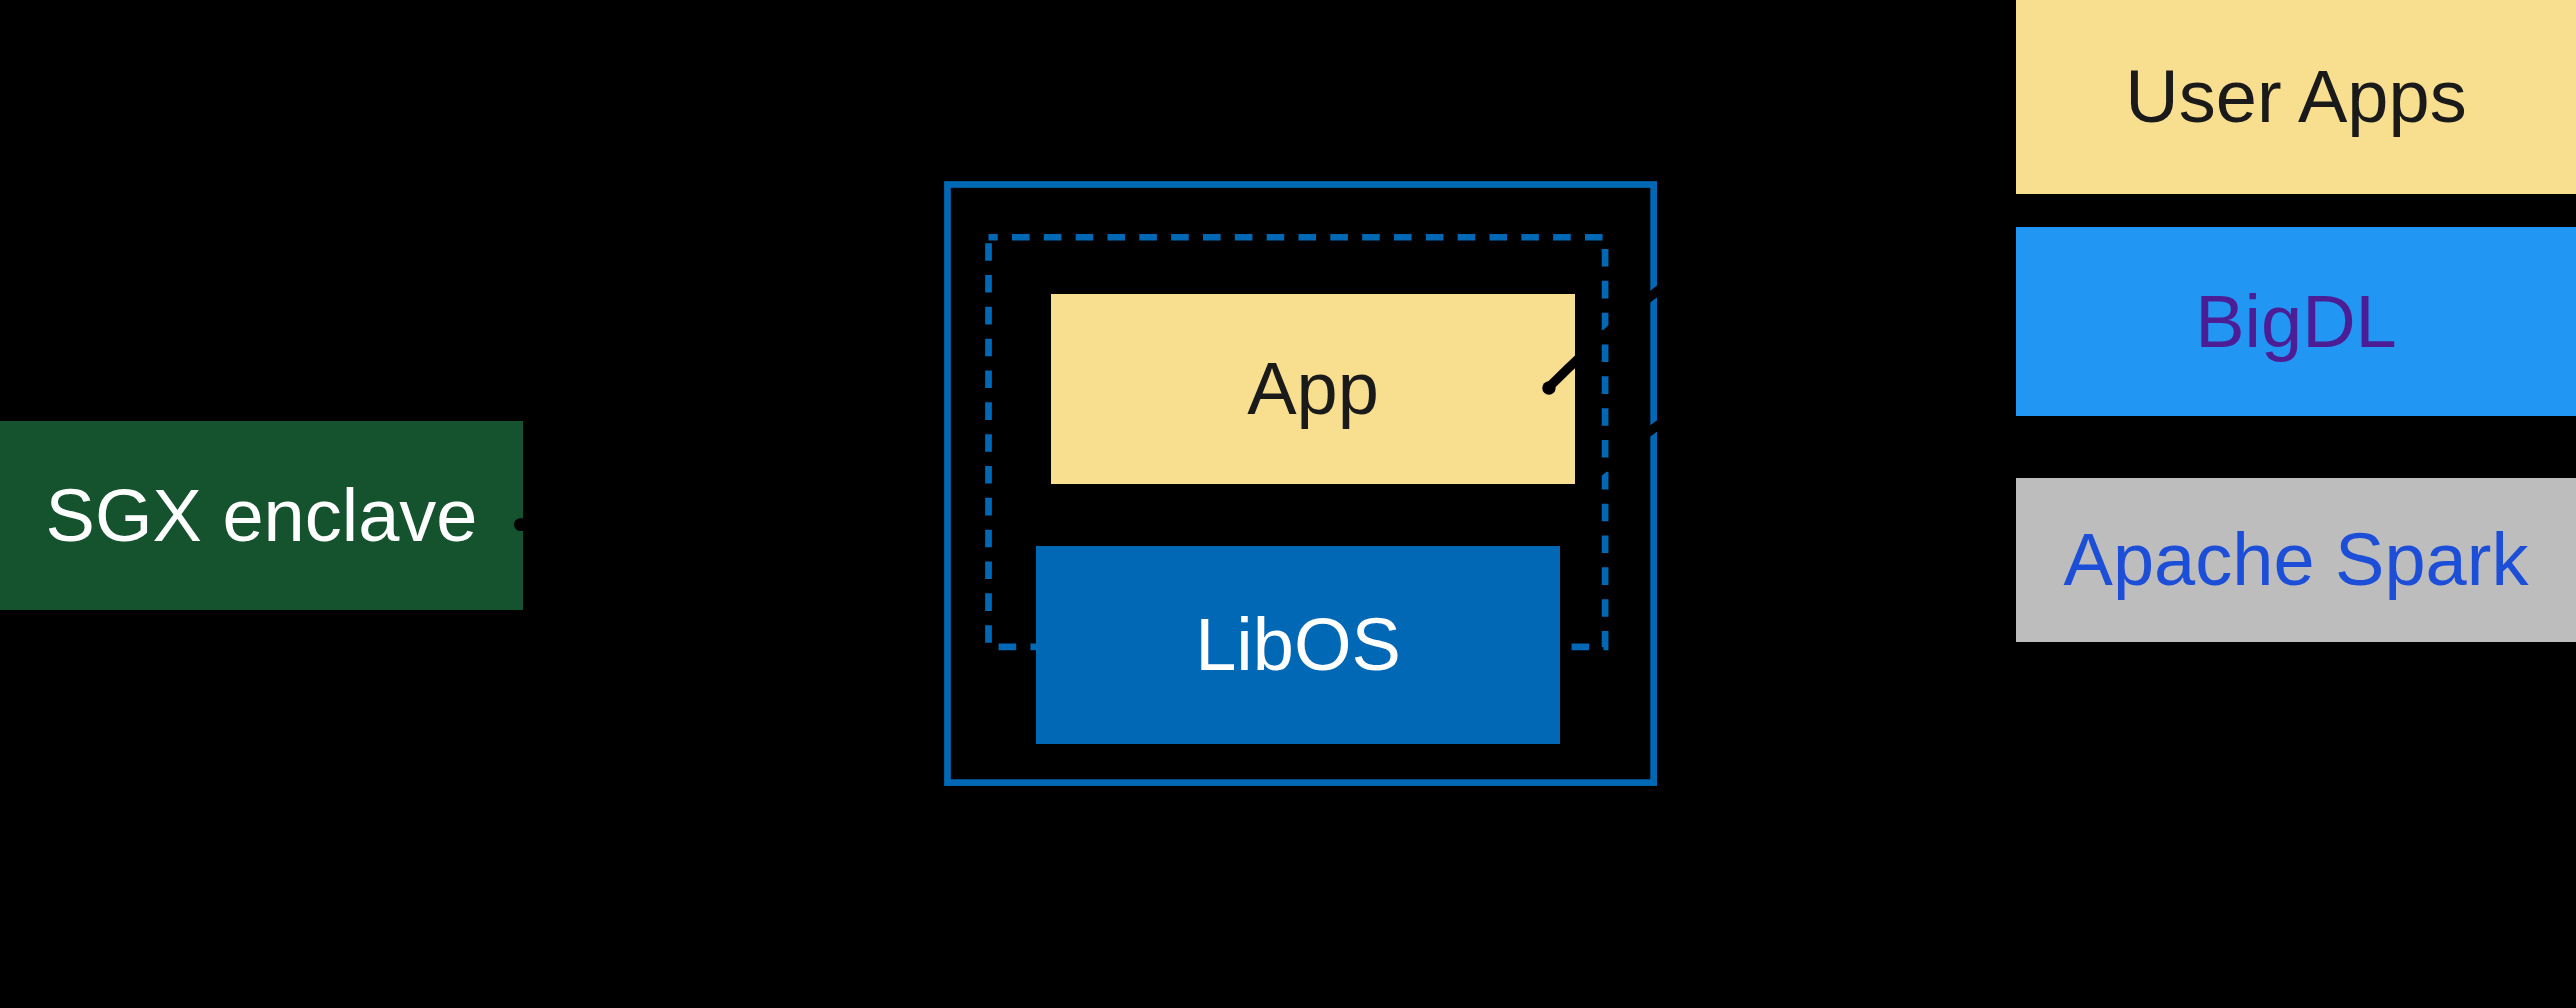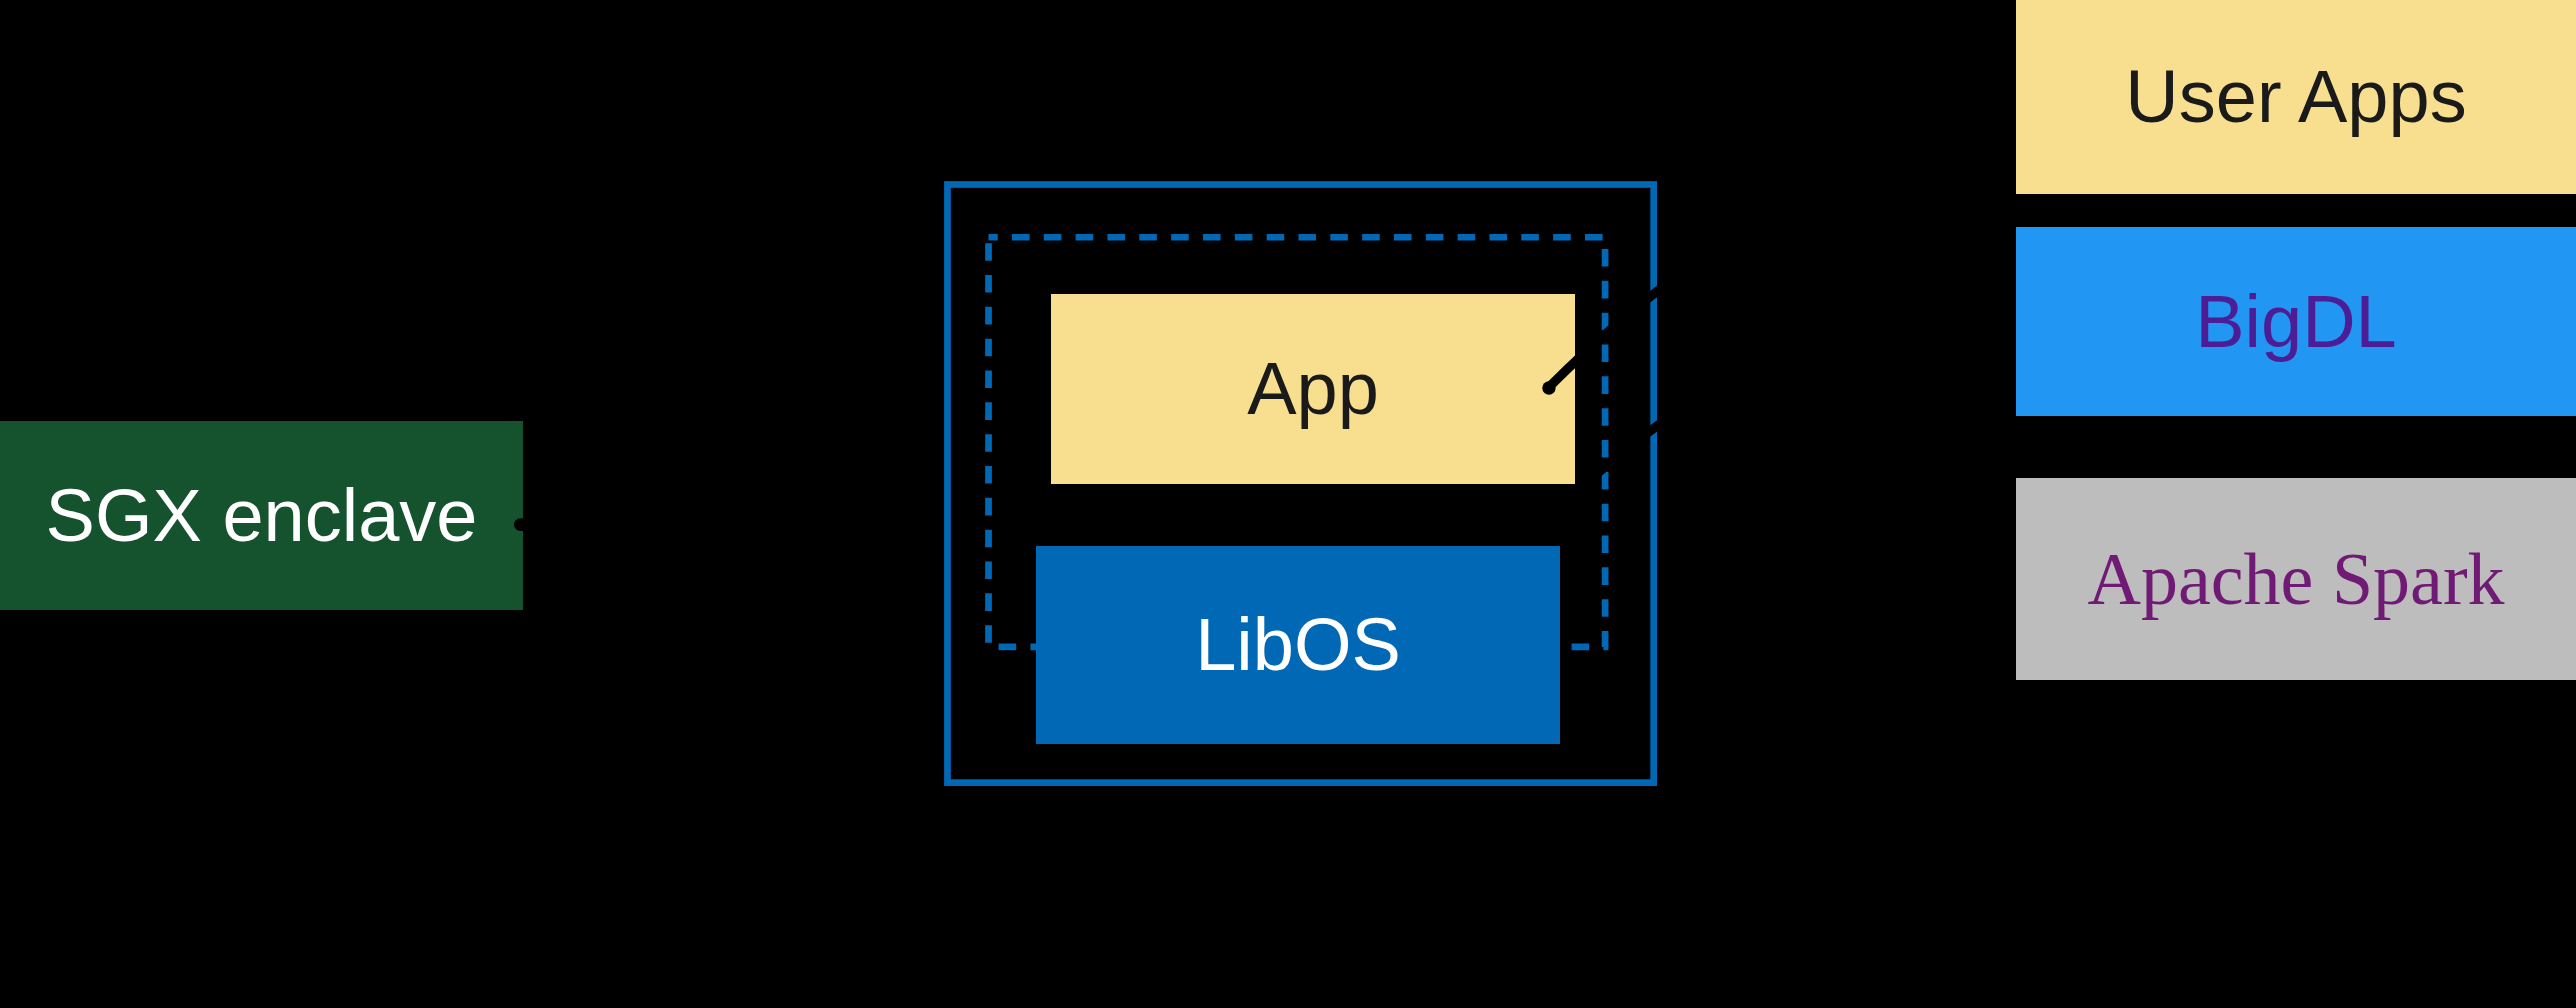--- a/index.html
+++ b/index.html
@@ -26,21 +26,21 @@
   }
   
   .sgx-box        { left: 0px;    top: 421px; width: 523px; height: 189px; background: #14532d; color: #FFFFFF; }
   
   .app-box        { left: 1027px; top: 294px; width: 524px; height: 190px; background: #F8DF8F; color: #1A1A1A; margin-left: 24px; }
   .libos-box      { left: 1036px; top: 546px; width: 524px; height: 198px; background: #0068B5; color: #FFFFFF; }
   .os-box         { left: 947px; top: 818px; width: 705px; height: 190px; background: #A9A9A9; color: #FFFFFF; font-weight: bold; font-size: 80px; }
   
   .userapps-box   { left: 2016px; top: 0px;   width: 560px; height: 194px; background: #F8DF8F; color: #1A1A1A; }
   .bigdl-box      { left: 2016px; top: 227px; width: 560px; height: 189px; background: #2196F3; color: #4c1d95; }
-  .spark-box      { left: 2016px; top: 478px; width: 560px; height: 202px; background: #BDBDBD; color: #701a75; font-family: Liberation Serif, serif; }
+  .spark-box      { left: 2016px; top: 478px; width: 560px; height: 164px; background: #BDBDBD; color: #1d4ed8; }
   .overlay {
     position: absolute;
     left: 0; top: 0;
     width: 2576px;
     height: 1009px;
     pointer-events: none;
   }
 </style>
 </head>
 <body>

